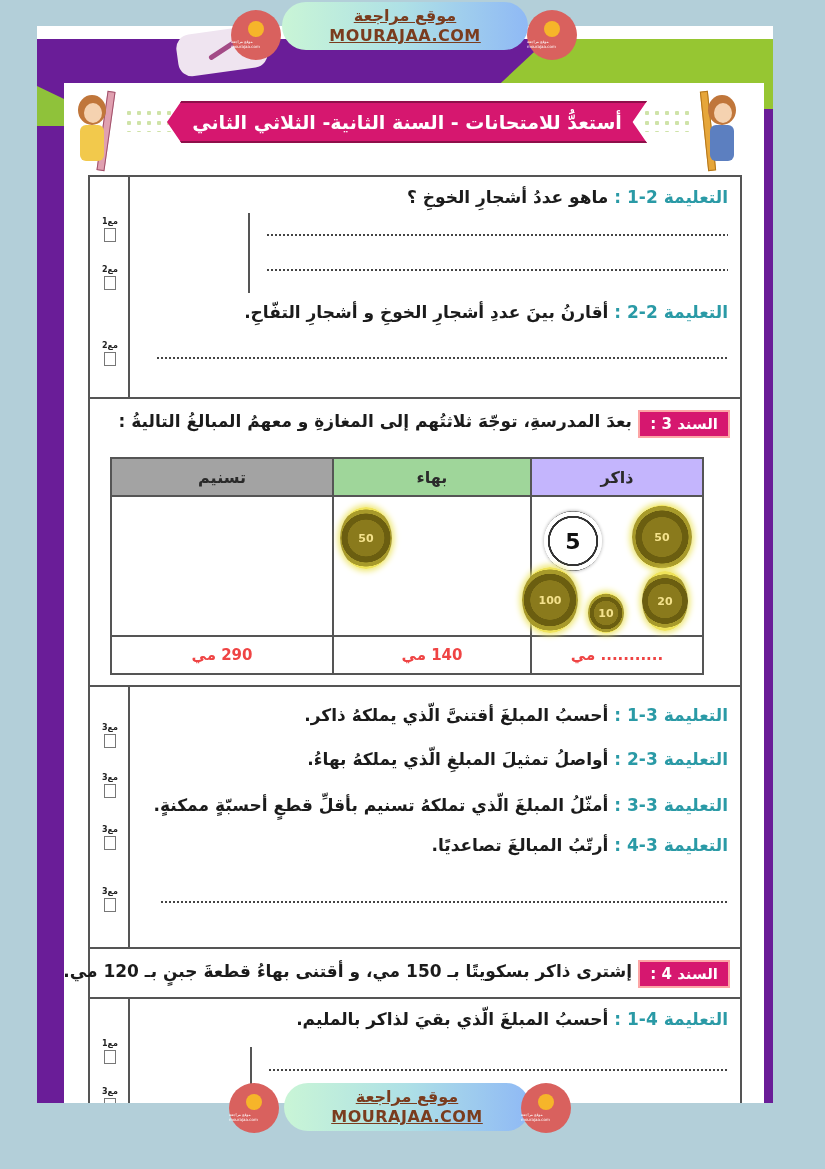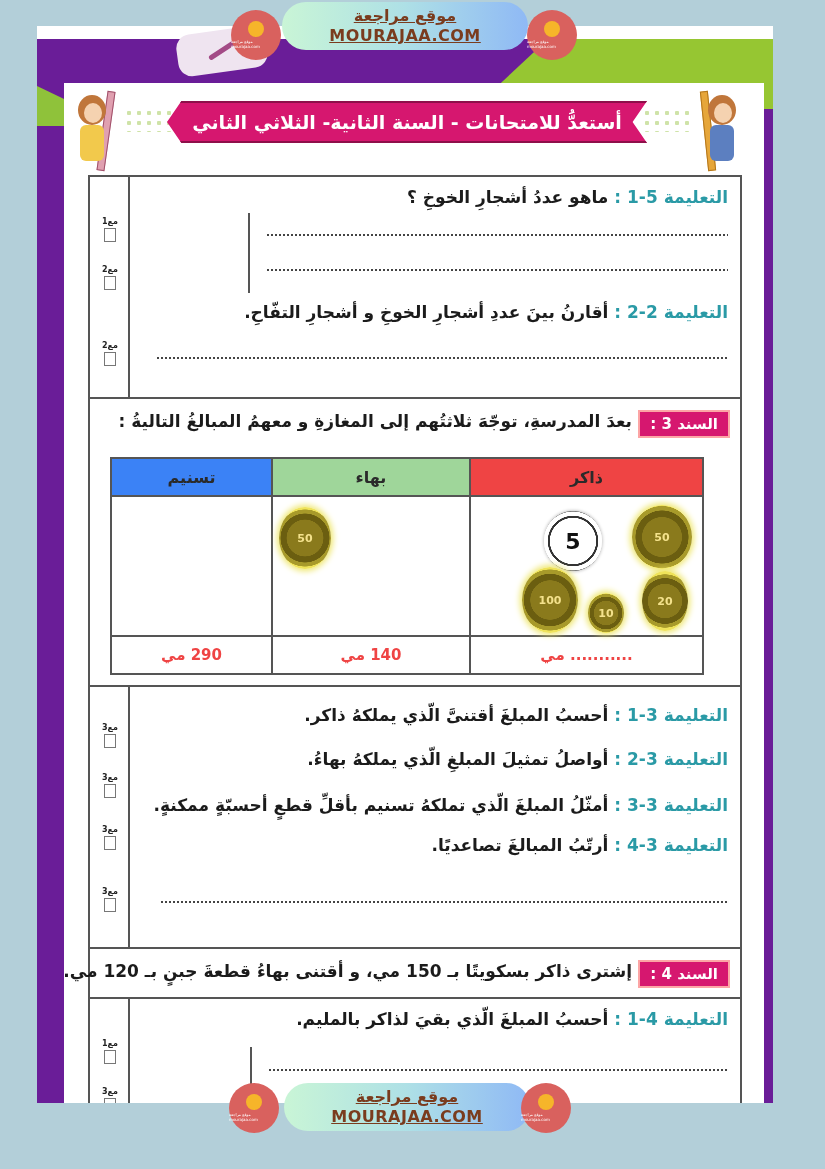--- a/index.html
+++ b/index.html
@@ -202,21 +202,21 @@
               <span class="crit-label">مع2</span>
               <span class="crit-box"></span>
             </div>
             <div class="crit" style="top:164px;">
               <span class="crit-label">مع2</span>
               <span class="crit-box"></span>
             </div>
           </div>
           <div class="content-col">
             <div class="instr" style="top:10px;">
-              <span class="tag">التعليمة 5-1 :</span>
+              <span class="tag">التعليمة 2-1 :</span>
               <span>ماهو عددُ أشجارِ الخوخِ ؟</span>
             </div>
             <div class="vbar" style="left:118px; top:36px; height:80px;"></div>
             <div class="dotline" style="left:136px; right:12px; top:57px;"></div>
             <div class="dotline" style="left:136px; right:12px; top:92px;"></div>
             <div class="instr" style="top:125px;">
               <span class="tag">التعليمة 2-2 :</span>
               <span>أقارنُ بينَ عددِ أشجارِ الخوخِ و أشجارِ التفّاحِ.</span>
             </div>
             <div class="dotline" style="left:26px; right:12px; top:180px;"></div>
@@ -225,23 +225,23 @@
       </div>
 
       <div class="sec" style="height:288px;">
         <div class="stand-row">
           <div class="stand-badge">السند 3 :</div>
           <div class="stand-text" style="right:108px;">بعدَ المدرسةِ، توجّهَ ثلاثتُهم إلى المغازةِ و معهمُ المبالغُ التاليةُ :</div>
         </div>
         <table class="money">
           <tbody>
               <tr>
-            <th style="background:#ef4444; width:233px;">ذاكر</th>
+            <th style="background:#c4b5fd; width:172px;">ذاكر</th>
             <th style="background:#9fd69a; width:198px;">بهاء</th>
-            <th style="background:#3b82f6;">تسنيم</th>
+            <th style="background:#a3a3a3;">تسنيم</th>
           </tr>
           <tr>
             <td class="coins-cell">
               <div class="coin silver" style="right:100px; top:14px; width:58px; height:60px;">5</div>
               <div class="coin" style="right:10px; top:8px; width:60px; height:64px;">50</div>
               <div class="coin" style="right:124px; top:70px; width:56px; height:66px;">100</div>
               <div class="coin" style="right:78px; top:96px; width:36px; height:40px;">10</div>
               <div class="coin" style="right:14px; top:74px; width:46px; height:60px;">20</div>
             </td>
             <td class="coins-cell">

